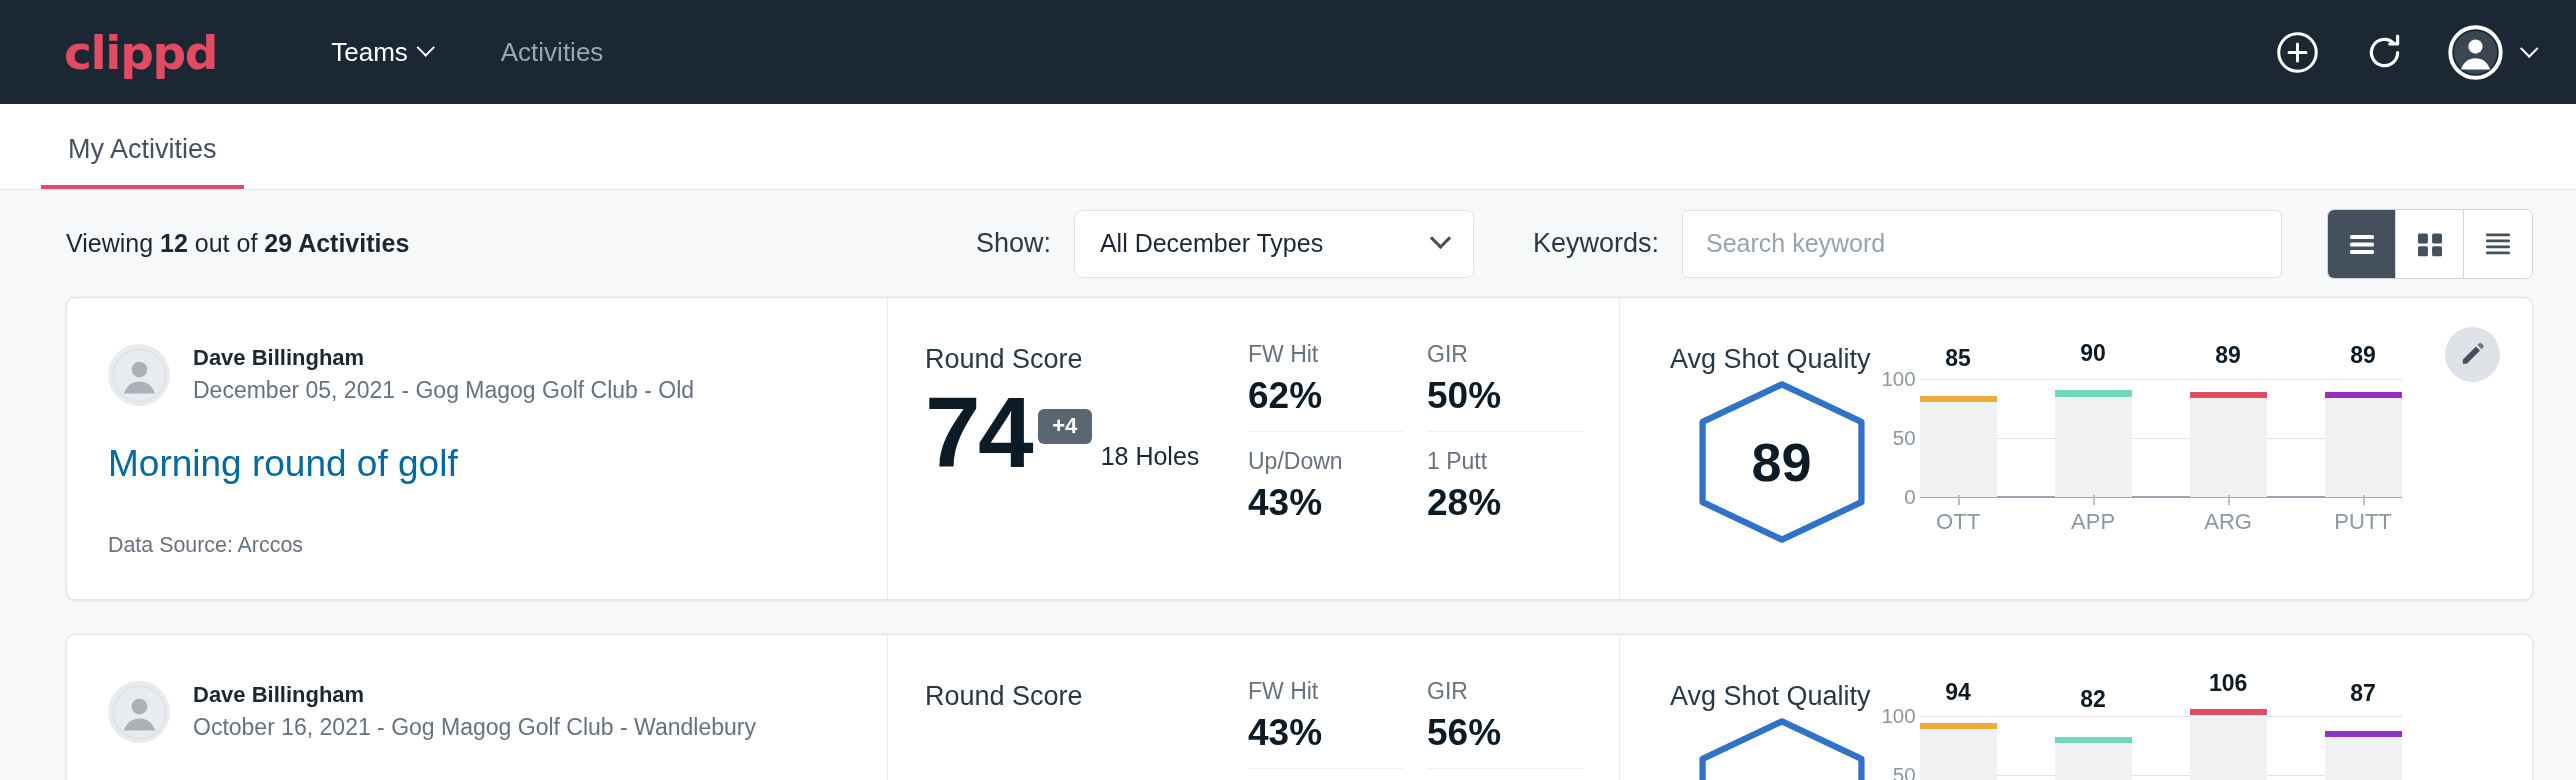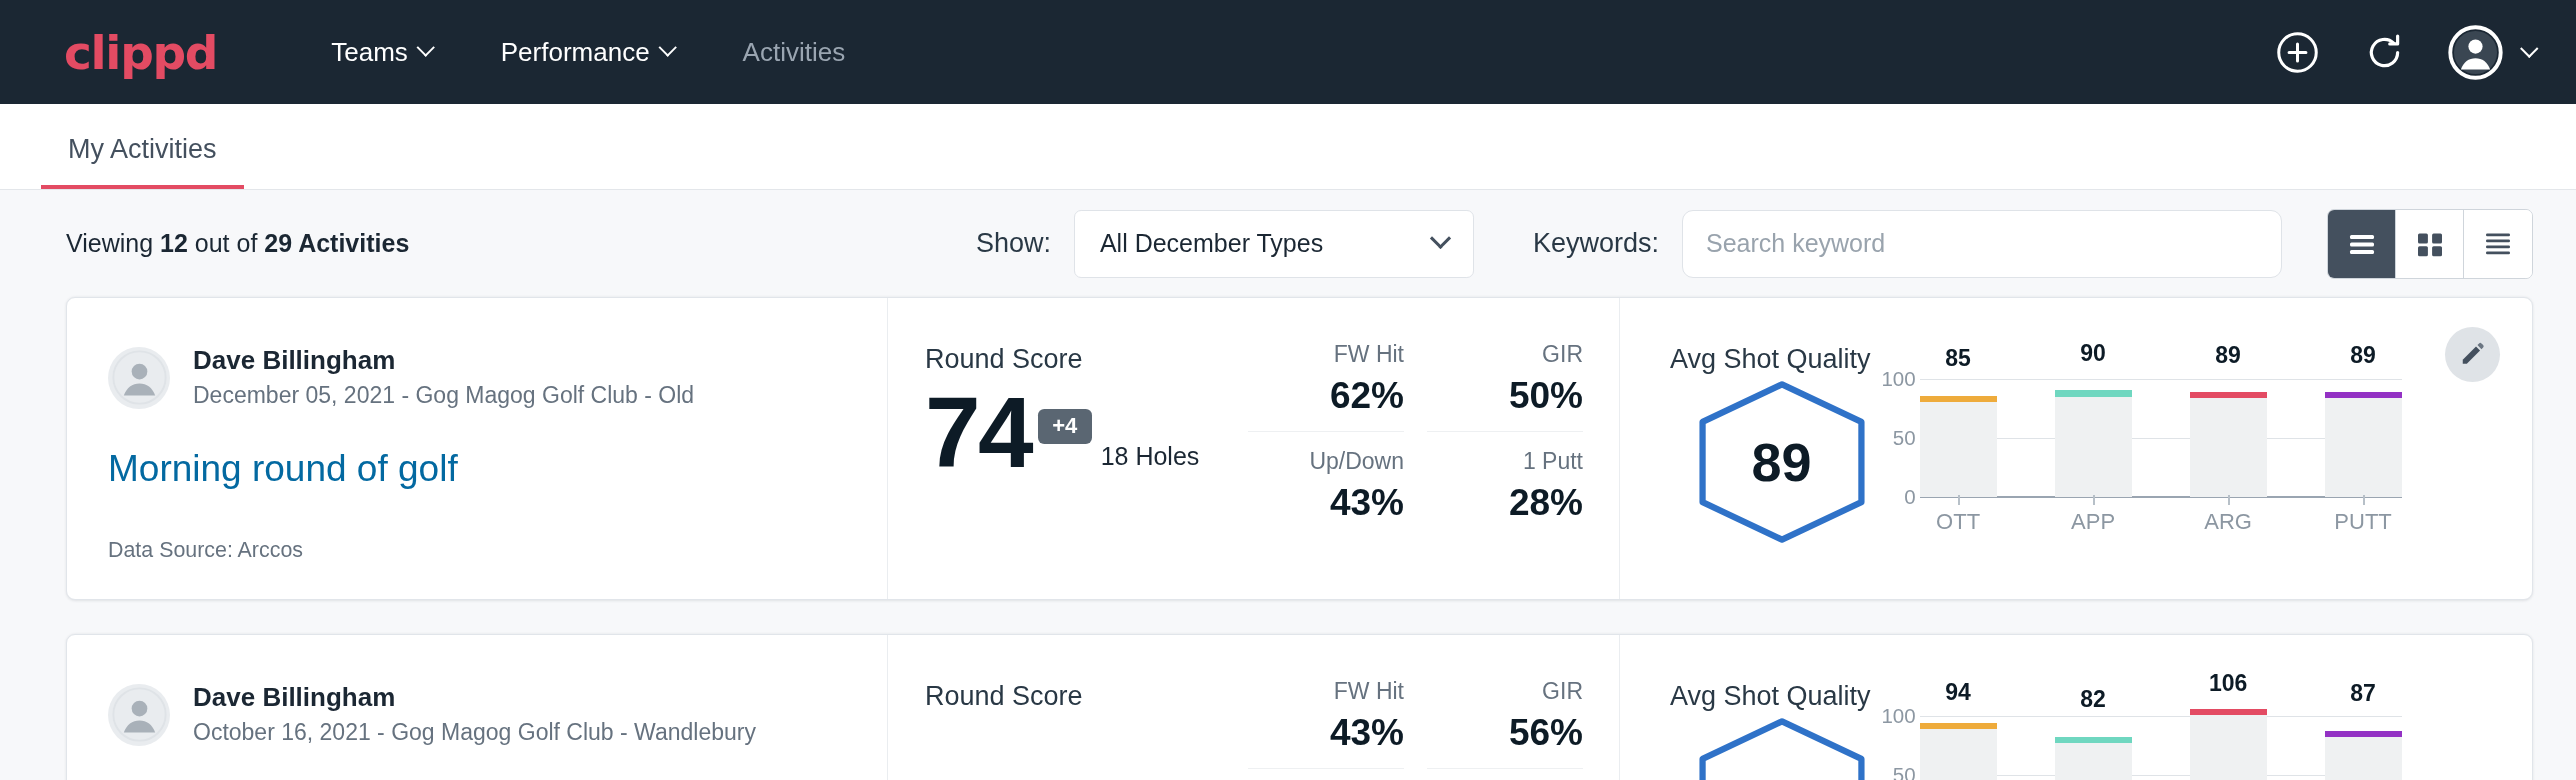--- a/index.html
+++ b/index.html
@@ -113,21 +113,21 @@
     width: 15px; height: 15px;
     border-right: 3.6px solid #44505e;
     border-bottom: 3.6px solid #44505e;
     transform: rotate(45deg) translate(-3.6px,-3.6px);
   }
   .kw-label { font-size: 27px; color: #293845; margin: 0 23px 0 59px; }
   .search-box {
     width: 600px; height: 68px;
     background: #ffffff;
     border: 0.9px solid #dfe3e8;
-    border-radius: 11px;
+    border-radius: 6px;
     padding: 0 23px;
     font-size: 25px;
     color: #1b2733;
     font-family: "Liberation Sans", sans-serif;
     outline: none;
   }
   .search-box::placeholder { color: #99a3ad; }
   .viewtoggle {
     margin-left: 45px;
     display: flex;
@@ -164,21 +164,21 @@
     padding: 46px 0 0 41px;
     border-right: 0.9px solid #eaedf0;
   }
   .ident-head { display: flex; align-items: center; gap: 23px; }
   .av {
     width: 62px; height: 62px; border-radius: 50%;
     background: #e9ecef;
     display: flex; align-items: center; justify-content: center;
     flex: 0 0 auto;
   }
-  .uname { font-size: 26px; font-weight: 700; color: #1b2733; line-height: 1.25; }
+  .uname { font-size: 22px; font-weight: 700; color: #1b2733; line-height: 1.25; }
   .umeta { font-size: 23px; color: #66727f; line-height: 1.35; margin-top: 3.6px; }
   .ctitle { font-size: 37px; color: #0369a1; margin-top: 37px; }
   .csource { font-size: 21.4px; color: #66727f; margin-top: 48px; }
 
   .col-score {
     width: 321px;
     padding: 46px 0 0 37px;
   }
   .blk-label { font-size: 27px; color: #293845; }
   .scoreline { display: flex; align-items: flex-end; margin-top: 10.7px; }
@@ -198,21 +198,21 @@
 
   .col-stats {
     width: 411px;
     padding: 43px 36px 0 39px;
     display: grid;
     grid-template-columns: 1fr 1fr;
     column-gap: 23px;
     align-content: start;
     border-right: 0.9px solid #eaedf0;
   }
-  .stat { padding-bottom: 14.3px; text-align: right; }
+  .stat { padding-bottom: 14.3px; }
   .stat.top { border-bottom: 1.8px solid #eef0f2; margin-bottom: 16px; }
   .stat-lab { font-size: 23px; color: #66727f; }
   .stat-val { font-size: 37px; font-weight: 700; color: #0d1b26; margin-top: 7.1px; }
 
   .col-quality {
     flex: 1;
     padding: 46px 0 12px 50px;
     display: flex;
     flex-direction: column;
   }
@@ -280,24 +280,20 @@
 </style>
 </head>
 <body>
 
 <div class="topbar">
   <div class="logo">clippd</div>
 
   <div class="navlinks">
     <div class="navlink">
       <span>Teams</span>
-      <i class="chev"></i>
-    </div>
-    <div class="navlink">
-      <span>Performance</span>
       <i class="chev"></i>
     </div>
     <div class="navlink muted">
       <span>Activities</span>
     </div>
   </div>
 
   <div class="topright">
     <div class="icon-btn">
       <svg width="45" height="45" viewBox="0 0 24 24">

